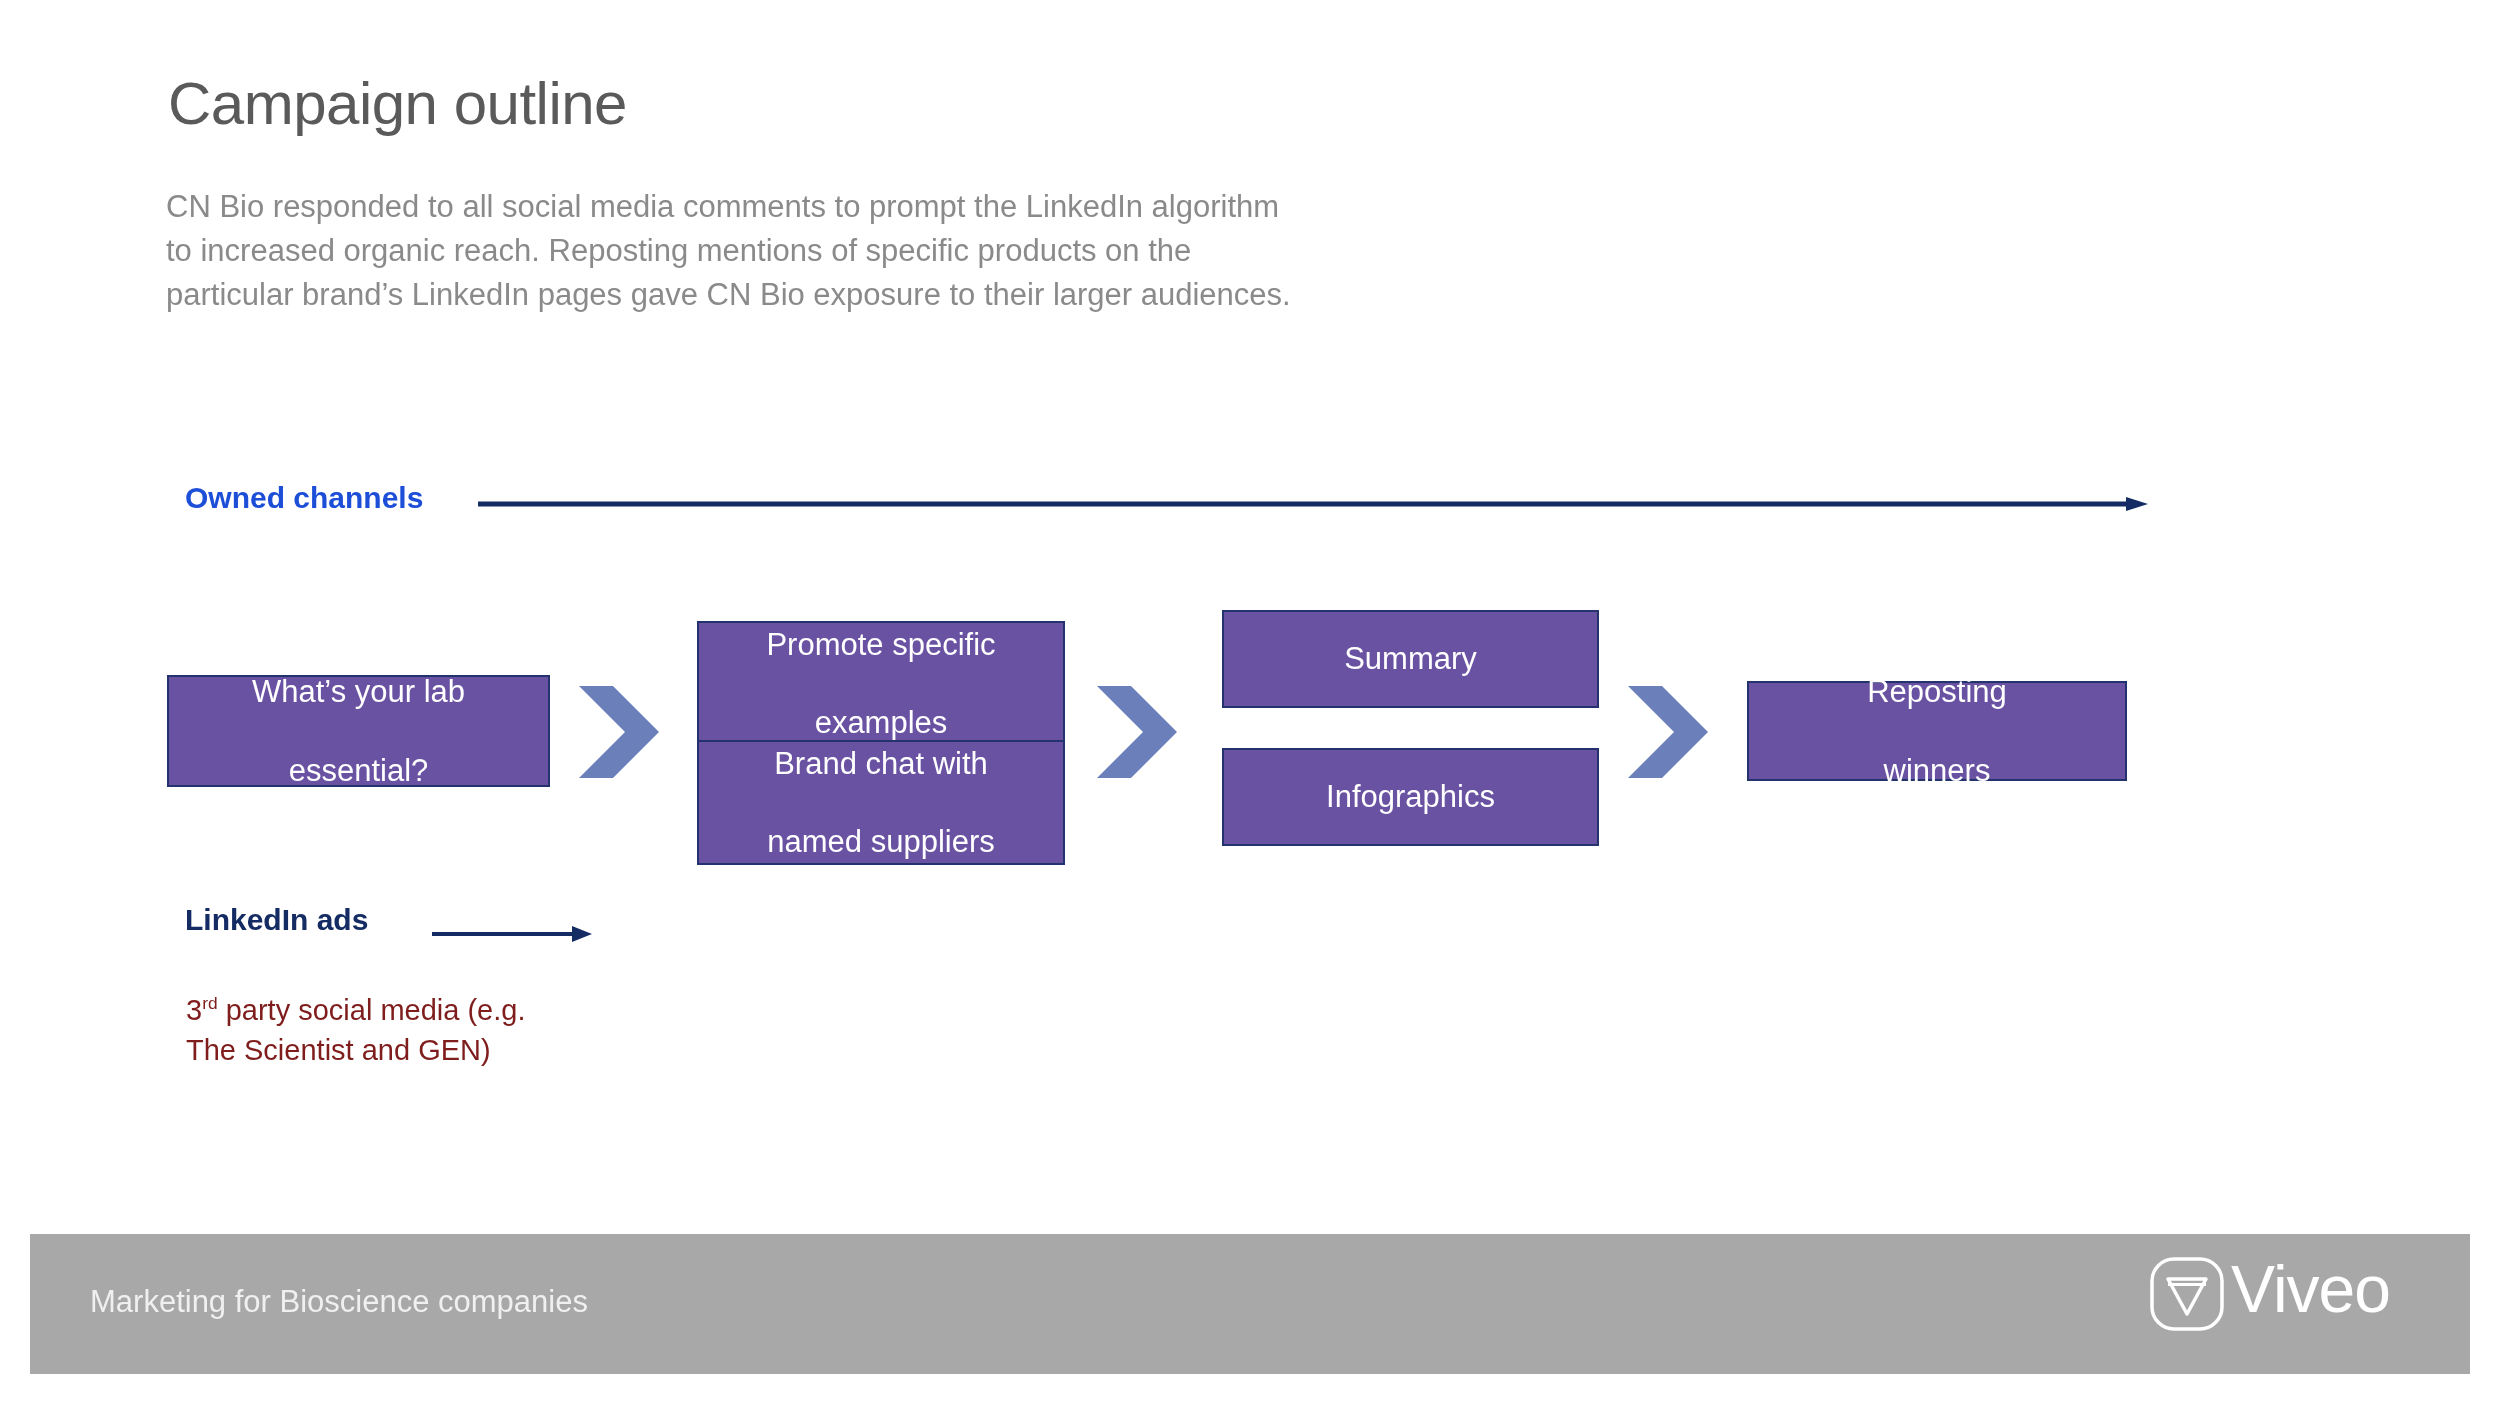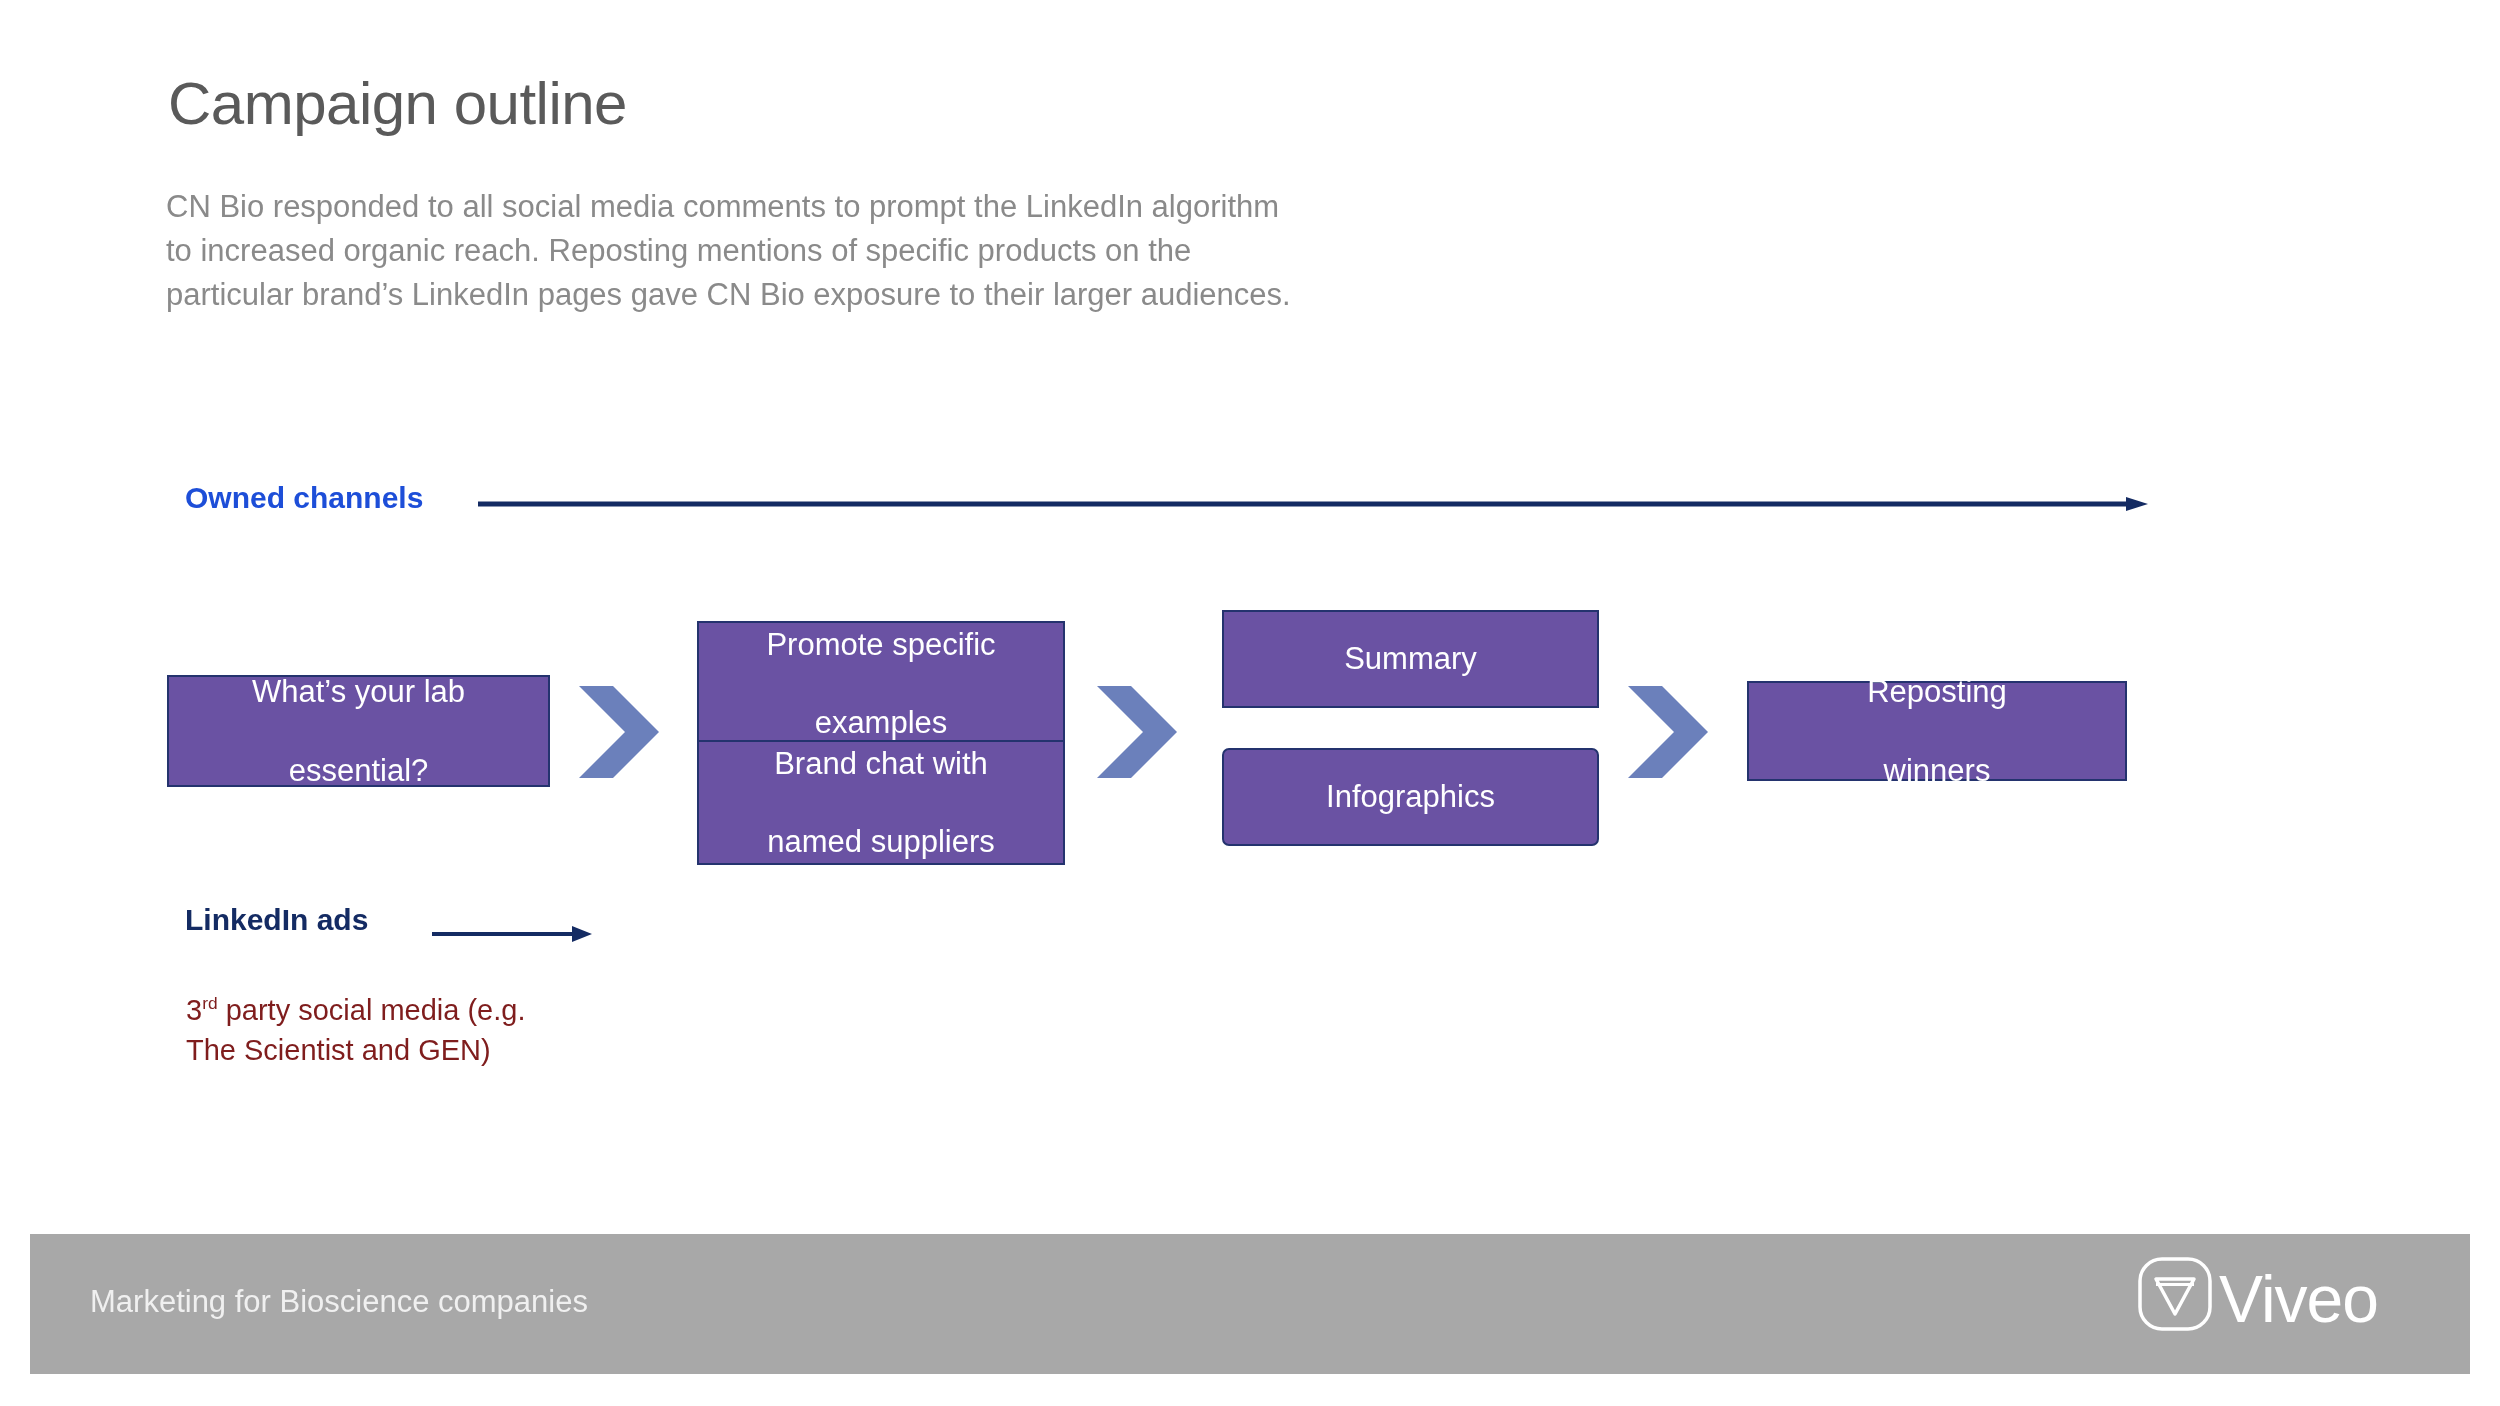--- a/index.html
+++ b/index.html
@@ -107,21 +107,21 @@
     align-items: center;
     justify-content: center;
     padding: 0 10px;
   }
   .pbox span { display: block; }
 
   #box-lab-essential    { left: 167px;  top: 675px; width: 383px;  height: 112px; }
   #box-promote          { left: 697px;  top: 610px; width: 368px;  height: 125px; margin-top: 11px; }
   #box-brand-chat       { left: 697px;  top: 740px; width: 368px;  height: 125px; }
   #box-summary          { left: 1222px; top: 610px; width: 377px;  height: 98px;  }
-  #box-infographics     { left: 1222px; top: 748px; width: 377px;  height: 98px; border-radius: 7px;  }
+  #box-infographics     { left: 1222px; top: 748px; width: 377px;  height: 98px;  }
   #box-celebrate        { left: 1747px; top: 681px; width: 380px;  height: 100px; }
 
   
   .chev {
     position: absolute;
     width: 80px;
     height: 92px;
   }
   #chev-1 { left: 579px;  top: 686px; }
   #chev-2 { left: 1097px; top: 686px; }
@@ -140,24 +140,24 @@
     position: absolute;
     left: 60px;
     top: 50px;
     font-size: 31px;
     font-weight: 400;
     color: #f0f0f0;
     white-space: nowrap;
   }
   .logo {
     position: absolute;
-    right: 92px;
+    right: 80px;
     top: 22px;
     display: flex;
-    align-items: flex-end;
+    align-items: flex-start;
     gap: 6px;
   }
   .logo-mark { width: 76px; height: 76px; }
   .logo-word {
     font-size: 66px;
     font-weight: 400;
     color: #ffffff;
     letter-spacing: -1px;
     line-height: 1;
   }

